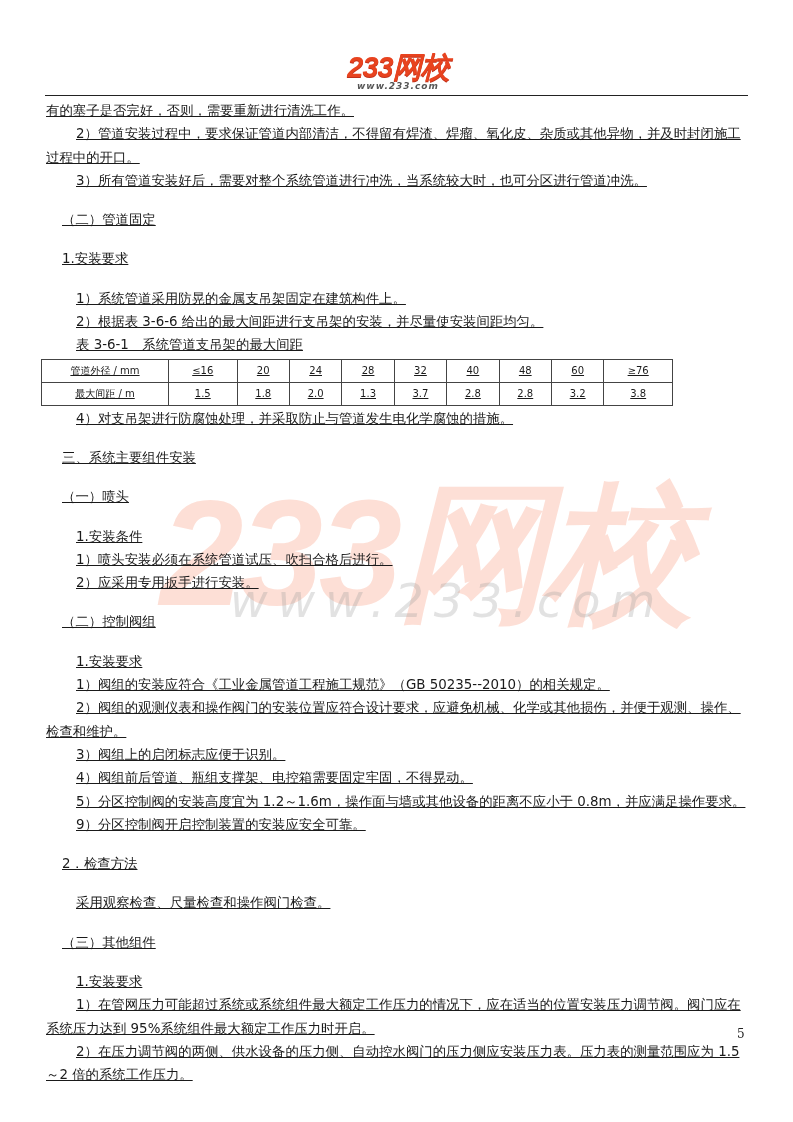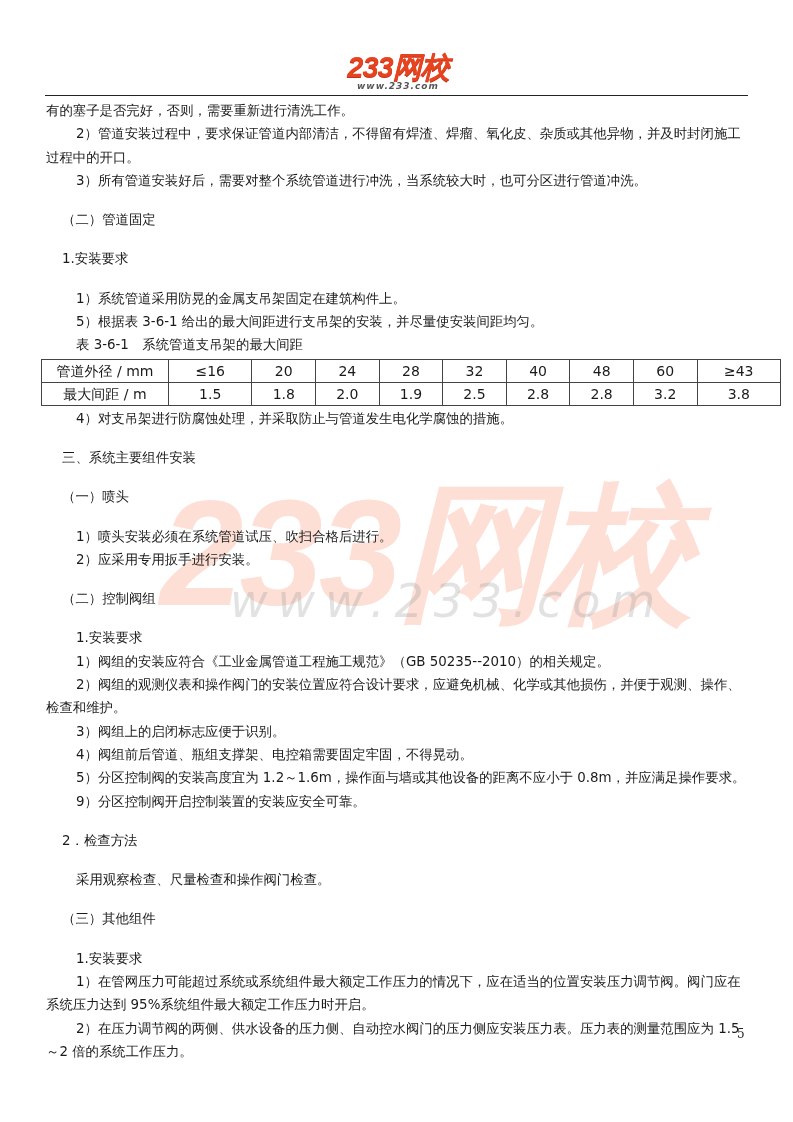--- a/index.html
+++ b/index.html
@@ -44,27 +44,28 @@
       position: absolute; left: 70px; top: 100px;
       font-family: "DejaVu Sans", sans-serif; font-style: italic;
       font-size: 46px; line-height: 46px; letter-spacing: 10px;
       color: rgba(150, 150, 150, 0.28);
       white-space: nowrap;
     }
     .content {
       position: absolute; left: 46px; top: 99px; width: 704px; z-index: 1;
       font-size: 13.4px; line-height: 23.3px;
     }
-    .p { margin: 0; white-space: normal; }
+    .p { margin: 0; white-space: normal; text-decoration: underline; }
     .indent { padding-left: 30px; }
     .indent2 { text-indent: 30px; }
     .h-plain { margin: 16px; }
     table.spacing {
-      border-collapse: collapse; margin: 2px 0 1px -5px; width: 740px;
-      font-size: 14px;
+      border-collapse: collapse; margin: 2px 0 1px -5px; width: 632px;
+      font-size: 10px;
+      text-decoration: underline;
     }
     table.spacing td {
       border: 1px solid #444444; text-align: center; height: 22px; padding: 0;
       line-height: 22px;
     }
     table.spacing td.rowhead { width: 126px; }
     .page-number {
       position: absolute; left: 737px; top: 1027px; font-size: 12px;
       font-family: "DejaVu Serif", serif; color: #222222;
     }
@@ -85,55 +86,56 @@
   <div class="wm-url">www.233.com</div>
 </div>
 
 <div class="content">
   <p class="p">有的塞子是否完好，否则，需要重新进行清洗工作。</p>
   <p class="p indent2">2）管道安装过程中，要求保证管道内部清洁，不得留有焊渣、焊瘤、氧化皮、杂质或其他异物，并及时封闭施工过程中的开口。</p>
   <p class="p indent2">3）所有管道安装好后，需要对整个系统管道进行冲洗，当系统较大时，也可分区进行管道冲洗。</p>
   <p class="p h-plain">（二）管道固定</p>
   <p class="p h-plain">1.安装要求</p>
   <p class="p indent">1）系统管道采用防晃的金属支吊架固定在建筑构件上。</p>
-  <p class="p indent">5）根据表 3-6-1 给出的最大间距进行支吊架的安装，并尽量使安装间距均匀。</p>
+  <p class="p indent">2）根据表 3-6-6 给出的最大间距进行支吊架的安装，并尽量使安装间距均匀。</p>
   <p class="p indent">表 3-6-1　系统管道支吊架的最大间距</p>
 
   <table class="spacing">
     <tbody>
         <tr>
       <td class="rowhead">管道外径 / mm</td>
       <td>≤16</td>
       <td>20</td>
       <td>24</td>
       <td>28</td>
       <td>32</td>
       <td>40</td>
       <td>48</td>
       <td>60</td>
-      <td>≥43</td>
+      <td>≥76</td>
     </tr>
     <tr>
       <td class="rowhead">最大间距 / m</td>
       <td>1.5</td>
       <td>1.8</td>
       <td>2.0</td>
-      <td>1.9</td>
-      <td>2.5</td>
+      <td>1.3</td>
+      <td>3.7</td>
       <td>2.8</td>
       <td>2.8</td>
       <td>3.2</td>
       <td>3.8</td>
     </tr>
   </tbody>
     </table>
 
   <p class="p indent">4）对支吊架进行防腐蚀处理，并采取防止与管道发生电化学腐蚀的措施。</p>
   <p class="p h-plain">三、系统主要组件安装</p>
   <p class="p h-plain">（一）喷头</p>
+  <p class="p indent">1.安装条件</p>
   <p class="p indent">1）喷头安装必须在系统管道试压、吹扫合格后进行。</p>
   <p class="p indent">2）应采用专用扳手进行安装。</p>
   <p class="p h-plain">（二）控制阀组</p>
   <p class="p indent">1.安装要求</p>
   <p class="p indent">1）阀组的安装应符合《工业金属管道工程施工规范》（GB 50235--2010）的相关规定。</p>
   <p class="p indent2">2）阀组的观测仪表和操作阀门的安装位置应符合设计要求，应避免机械、化学或其他损伤，并便于观测、操作、检查和维护。</p>
   <p class="p indent">3）阀组上的启闭标志应便于识别。</p>
   <p class="p indent">4）阀组前后管道、瓶组支撑架、电控箱需要固定牢固，不得晃动。</p>
   <p class="p indent2">5）分区控制阀的安装高度宜为 1.2～1.6m，操作面与墙或其他设备的距离不应小于 0.8m，并应满足操作要求。</p>
   <p class="p indent">9）分区控制阀开启控制装置的安装应安全可靠。</p>

